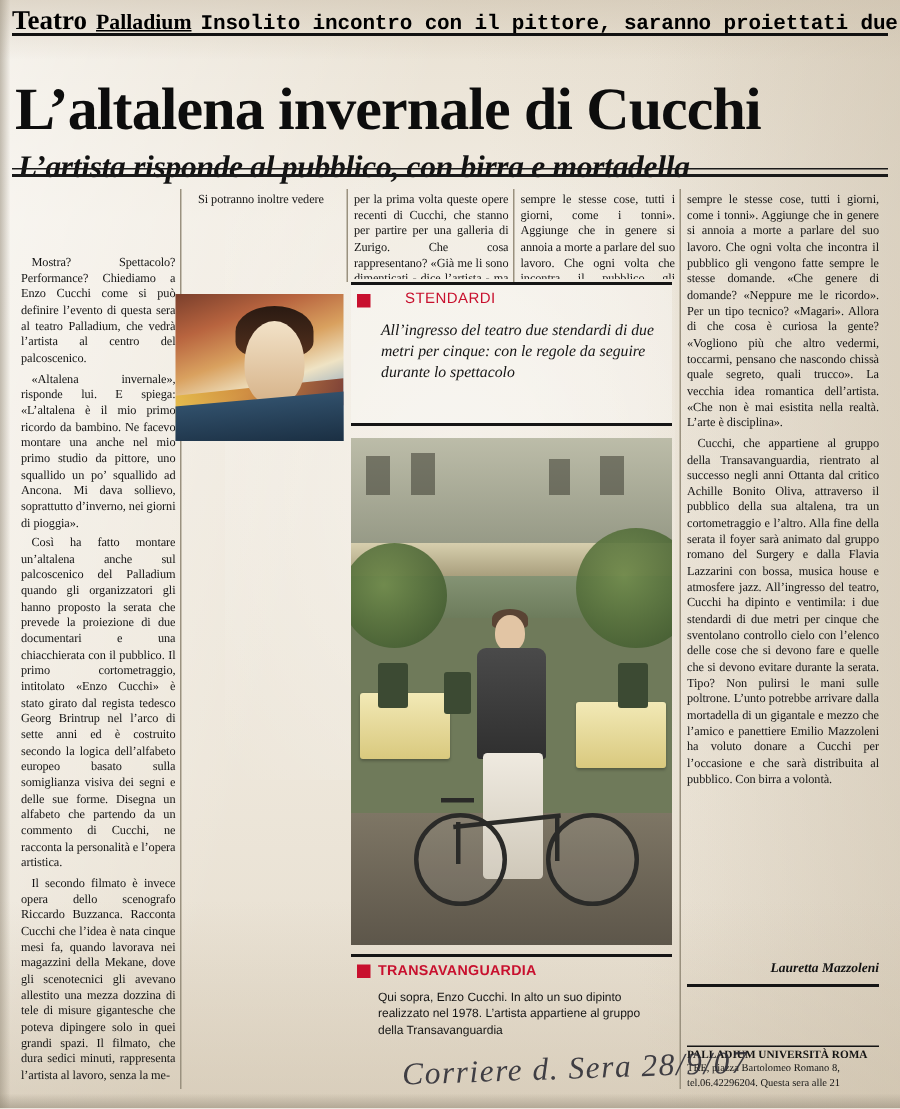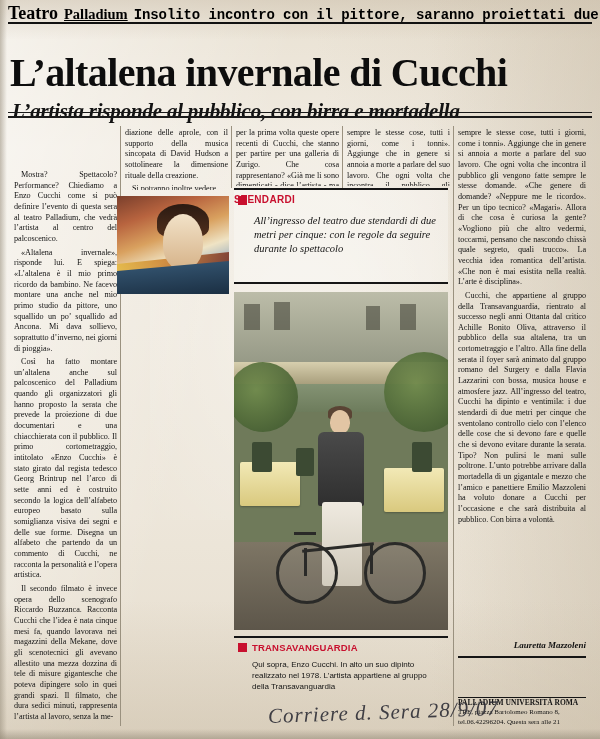--- a/index.html
+++ b/index.html
@@ -168,24 +168,24 @@
   }
   .box-stendardi .bar-top { top: 0; }
   .box-stendardi .bar-bot { bottom: 0; }
   .redsq {
     position: absolute;
     left: 4px; top: 8px;
     width: 9px; height: 9px;
     background: #c8102e;
   }
   .box-stendardi .btitle {
-    position: absolute; left: 0; top: 6px;
+    position: absolute; left: 36px; top: 6px;
     font-family: "Liberation Sans", sans-serif;
     font-size: 10px;
-    font-weight: bold;
+    font-weight: normal;
     letter-spacing: 0.3px;
     color: #c8102e;
   }
   .box-stendardi .btext {
     position: absolute; left: 20px; top: 26px; width: 190px;
     font-family: "Liberation Serif", serif;
     font-style: italic;
     font-size: 10.5px;
     line-height: 1.34;
     color: #141414;
@@ -379,21 +379,20 @@
   <div class="vline" style="left:453px; top:126px; height:600px;"></div>
 
   <div class="col c1">
     <p class="first">Mostra? Spettacolo? Performance? Chiediamo a Enzo Cucchi come si può definire l’evento di questa sera al teatro Palladium, che vedrà l’artista al centro del palcoscenico.</p>
     <p>«Altalena invernale», risponde lui. E spiega: «L’altalena è il mio primo ricordo da bambino. Ne facevo montare una anche nel mio primo studio da pittore, uno squallido un po’ squallido ad Ancona. Mi dava sollievo, soprattutto d’inverno, nei giorni di pioggia».</p>
     <p>Così ha fatto montare un’altalena anche sul palcoscenico del Palladium quando gli organizzatori gli hanno proposto la serata che prevede la proiezione di due documentari e una chiacchierata con il pubblico. Il primo cortometraggio, intitolato «Enzo Cucchi» è stato girato dal regista tedesco Georg Brintrup nel l’arco di sette anni ed è costruito secondo la logica dell’alfabeto europeo basato sulla somiglianza visiva dei segni e delle sue forme. Disegna un alfabeto che partendo da un commento di Cucchi, ne racconta la personalità e l’opera artistica.</p>
     <p>Il secondo filmato è invece opera dello scenografo Riccardo Buzzanca. Racconta Cucchi che l’idea è nata cinque mesi fa, quando lavorava nei magazzini della Mekane, dove gli scenotecnici gli avevano allestito una mezza dozzina di tele di misure gigantesche che poteva dipingere solo in quei grandi spazi. Il filmato, che dura sedici minuti, rappresenta l’artista al lavoro, senza la me-</p>
   </div>
 
   <div class="col c2" style="height:62px; overflow:hidden;">
-    <p class="noind">diazione delle aprole, con il supporto della musica sincopata di David Hudson a sottolineare la dimensione rituale della creazione.</p>
     <p>Si potranno inoltre vedere</p>
   </div>
 
   <div class="col c3" style="height:58px; overflow:hidden;">
     <p class="noind">per la prima volta queste opere recenti di Cucchi, che stanno per partire per una galleria di Zurigo. Che cosa rappresentano? «Già me li sono dimenticati - dice l’artista - ma faccio</p>
   </div>
 
   <div class="col c4" style="height:58px; overflow:hidden;">
     <p class="noind">sempre le stesse cose, tutti i giorni, come i tonni». Aggiunge che in genere si annoia a morte a parlare del suo lavoro. Che ogni volta che incontra il pubblico gli vengono fatte sempre le stesse domande. «Che genere di domande? «Neppure me le ricordo». Per un tipo tecnico? «Magari». Allora di che cosa è curiosa la gente? «Vogliono più che altro vedermi, toccarmi, pensano che nascondo chissà quale segreto, quali trucco». La vecchia idea romantica dell’artista. «Che non è mai esistita nella realtà. L’arte è disciplina».</p>
   </div>

